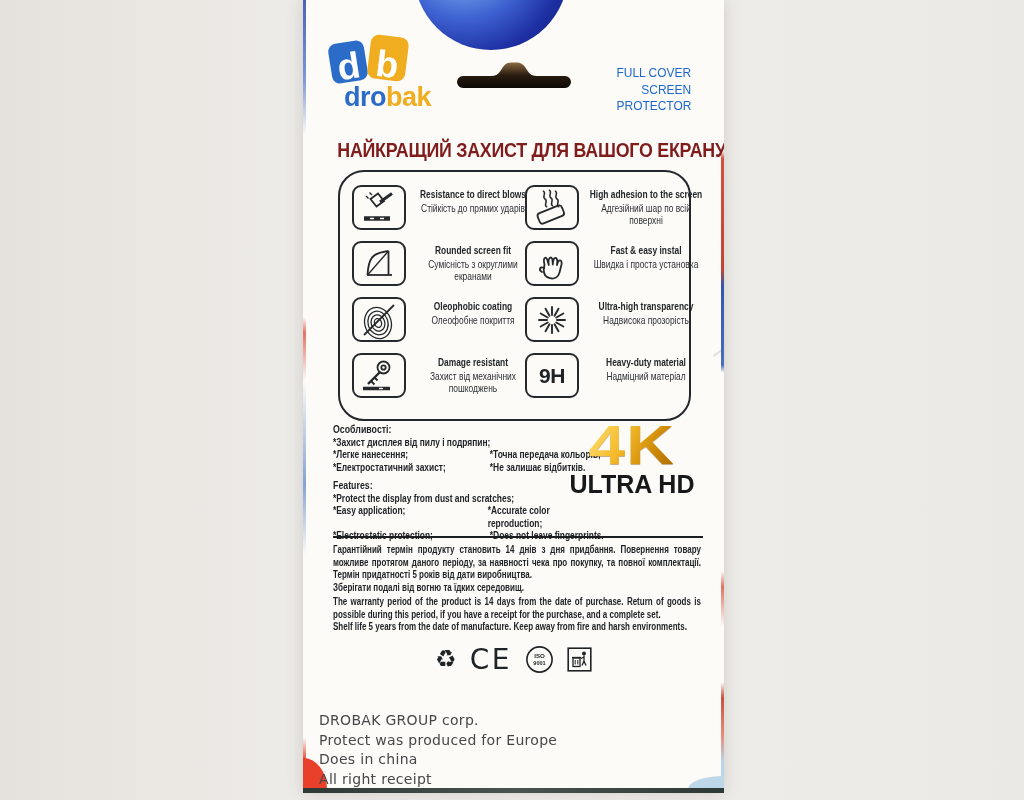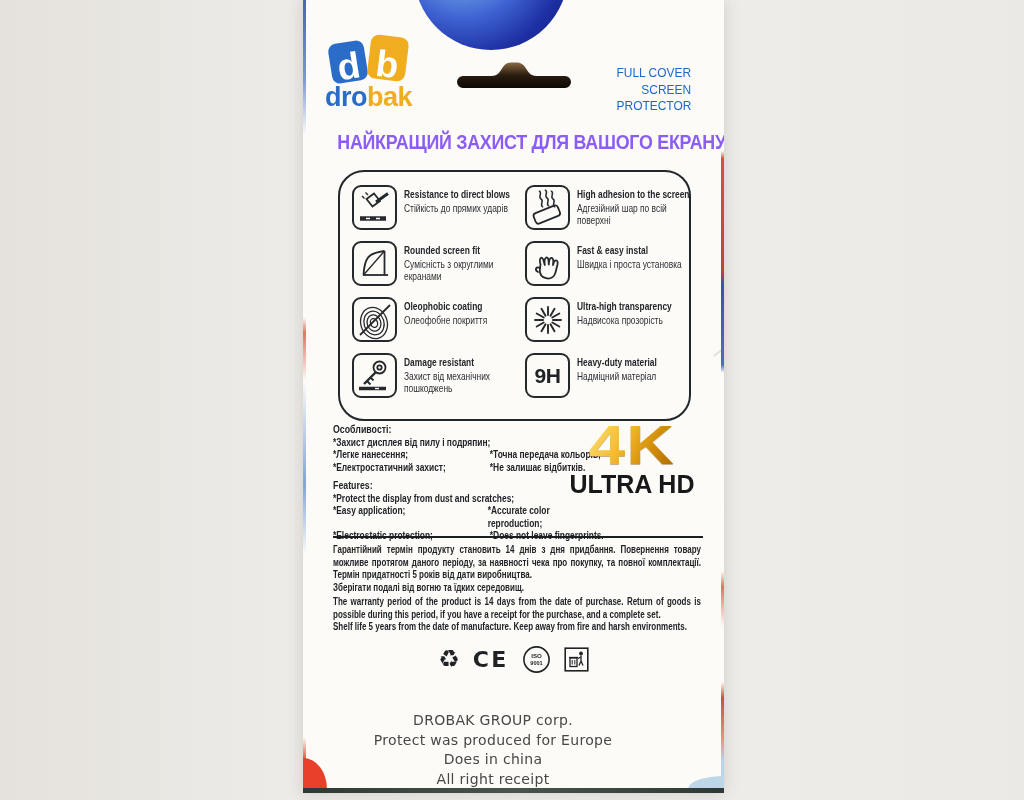--- a/index.html
+++ b/index.html
@@ -36,38 +36,38 @@
     border:2px solid transparent; border-right-color:rgba(168,162,150,.30); transform:rotate(14deg); }
   .hangtab { position:absolute; left:148px; top:57px; }
 
   
   .logo { position:absolute; left:0; top:0; }
   .sq { position:absolute; border-radius:8px; color:#fff; font-weight:700;
         display:flex; align-items:flex-end; justify-content:center; overflow:visible; }
   .sq-d { left:27px; top:42px; width:36px; height:40px; background:#2b6cc8; transform:rotate(-9deg); }
   .sq-b { left:66px; top:36px; width:38px; height:44px; background:#f0ad1f; transform:rotate(7deg); }
   .sq span { font-size:37px; line-height:34px; transform:translateY(2px); }
-  .wordmark { position:absolute; left:22px; top:82px; font-size:27px; font-weight:700; letter-spacing:-.5px; }
+  .wordmark { position:absolute; left:41px; top:82px; font-size:27px; font-weight:700; letter-spacing:-.5px; }
   .wm-dro { color:#2b6cc8; } .wm-bak { color:#f0ad1f; }
   .tagline { position:absolute; right:33px; top:49px; text-align:right; color:#1c67cc;
              font-weight:400; font-size:13px; line-height:16.5px; white-space:nowrap;margin-top:16px; }
   .tagline span { display:inline-block; transform:scaleX(.92); transform-origin:100% 50%; }
 
   
-  .headline { position:absolute; left:0; top:130px; width:100%; text-align:center;
-              font-weight:700; font-size:21px; color:#8b5cf6; white-space:nowrap; }
+  .headline { position:absolute; left:0; top:138px; width:100%; text-align:center;
+              font-weight:700; font-size:21px; color:#7f1d1d; white-space:nowrap; }
   .headline span { display:inline-block; transform:scaleX(.85); letter-spacing:-.3px; }
 
   
   .fbox { position:absolute; left:35px; top:170px; width:353px; height:251px;
           border:2.5px solid #23272b; border-radius:26px;
           display:grid; grid-template-columns:173px 169px; grid-auto-rows:56px;
           padding:13px 0 0 12px; }
-  .fcell { display:flex; align-items:flex-start; }
-  .fico { flex:none; width:45px; height:45px; border:2px solid #26292c; border-radius:9px;
+  .fcell { display:flex; align-items:flex-start;text-align:center; }
+  .fico { flex:none; width:54px; height:45px; border:2px solid #26292c; border-radius:9px;
           display:flex; align-items:center; justify-content:center; color:#26292c; background:#fcfbf8; }
   .fico svg { display:block; }
   .nineh { font-size:21px; font-weight:700; letter-spacing:-.5px; color:#202326; }
   .ftxt { flex:none; width:150px; margin:3px 0 0 7px; transform:scaleX(.8); transform-origin:0 0; }
   .fen { font-size:10.5px; font-weight:700; color:#232629; line-height:12px; }
   .fua { font-size:10.5px; font-weight:400; color:#2c2f32; line-height:12px; margin-top:1.5px; }
 
   
   .list { position:absolute; left:30px; width:340px; font-size:10.5px; font-weight:700;
           color:#202327; line-height:12.2px; transform:scaleX(.8); transform-origin:0 0; }
@@ -89,25 +89,25 @@
   .warr { position:absolute; left:30px; width:460px; font-size:10px; font-weight:700;
           color:#212427; line-height:12.6px; transform:scaleX(.8); transform-origin:0 0; }
   .warr-ua { top:544px; } .warr-en { top:596px; }
   .warr p.just { text-align:justify; }
   .warr p + p { margin-top:0; }
 
   
   .certs { position:absolute; left:0; top:643px; width:421px; height:32px;
            display:flex; align-items:center; justify-content:center; gap:13px; color:#1f2326; }
   .recycle { font-family:"DejaVu Sans", sans-serif; font-size:24px; line-height:24px; }
-  .cemark { font-family:"DejaVu Sans", sans-serif; font-size:22px; font-weight:700; letter-spacing:2.5px; }
+  .cemark { font-family:"DejaVu Sans", sans-serif; font-size:28px; font-weight:400; letter-spacing:2.5px; }
   .certs svg { display:block; }
 
   
-  .footer { position:absolute; left:8px; top:711px; width:364px; text-align:center;
+  .footer { position:absolute; left:16px; top:711px; width:364px; text-align:left;
             font-family:"DejaVu Sans", sans-serif; font-size:14px; color:#474747;
             line-height:19.5px; letter-spacing:.3px; }
 </style>
 </head>
 <body>
 
 <div class="stage">
   <div class="card">
 
     <div class="sphere"></div>

